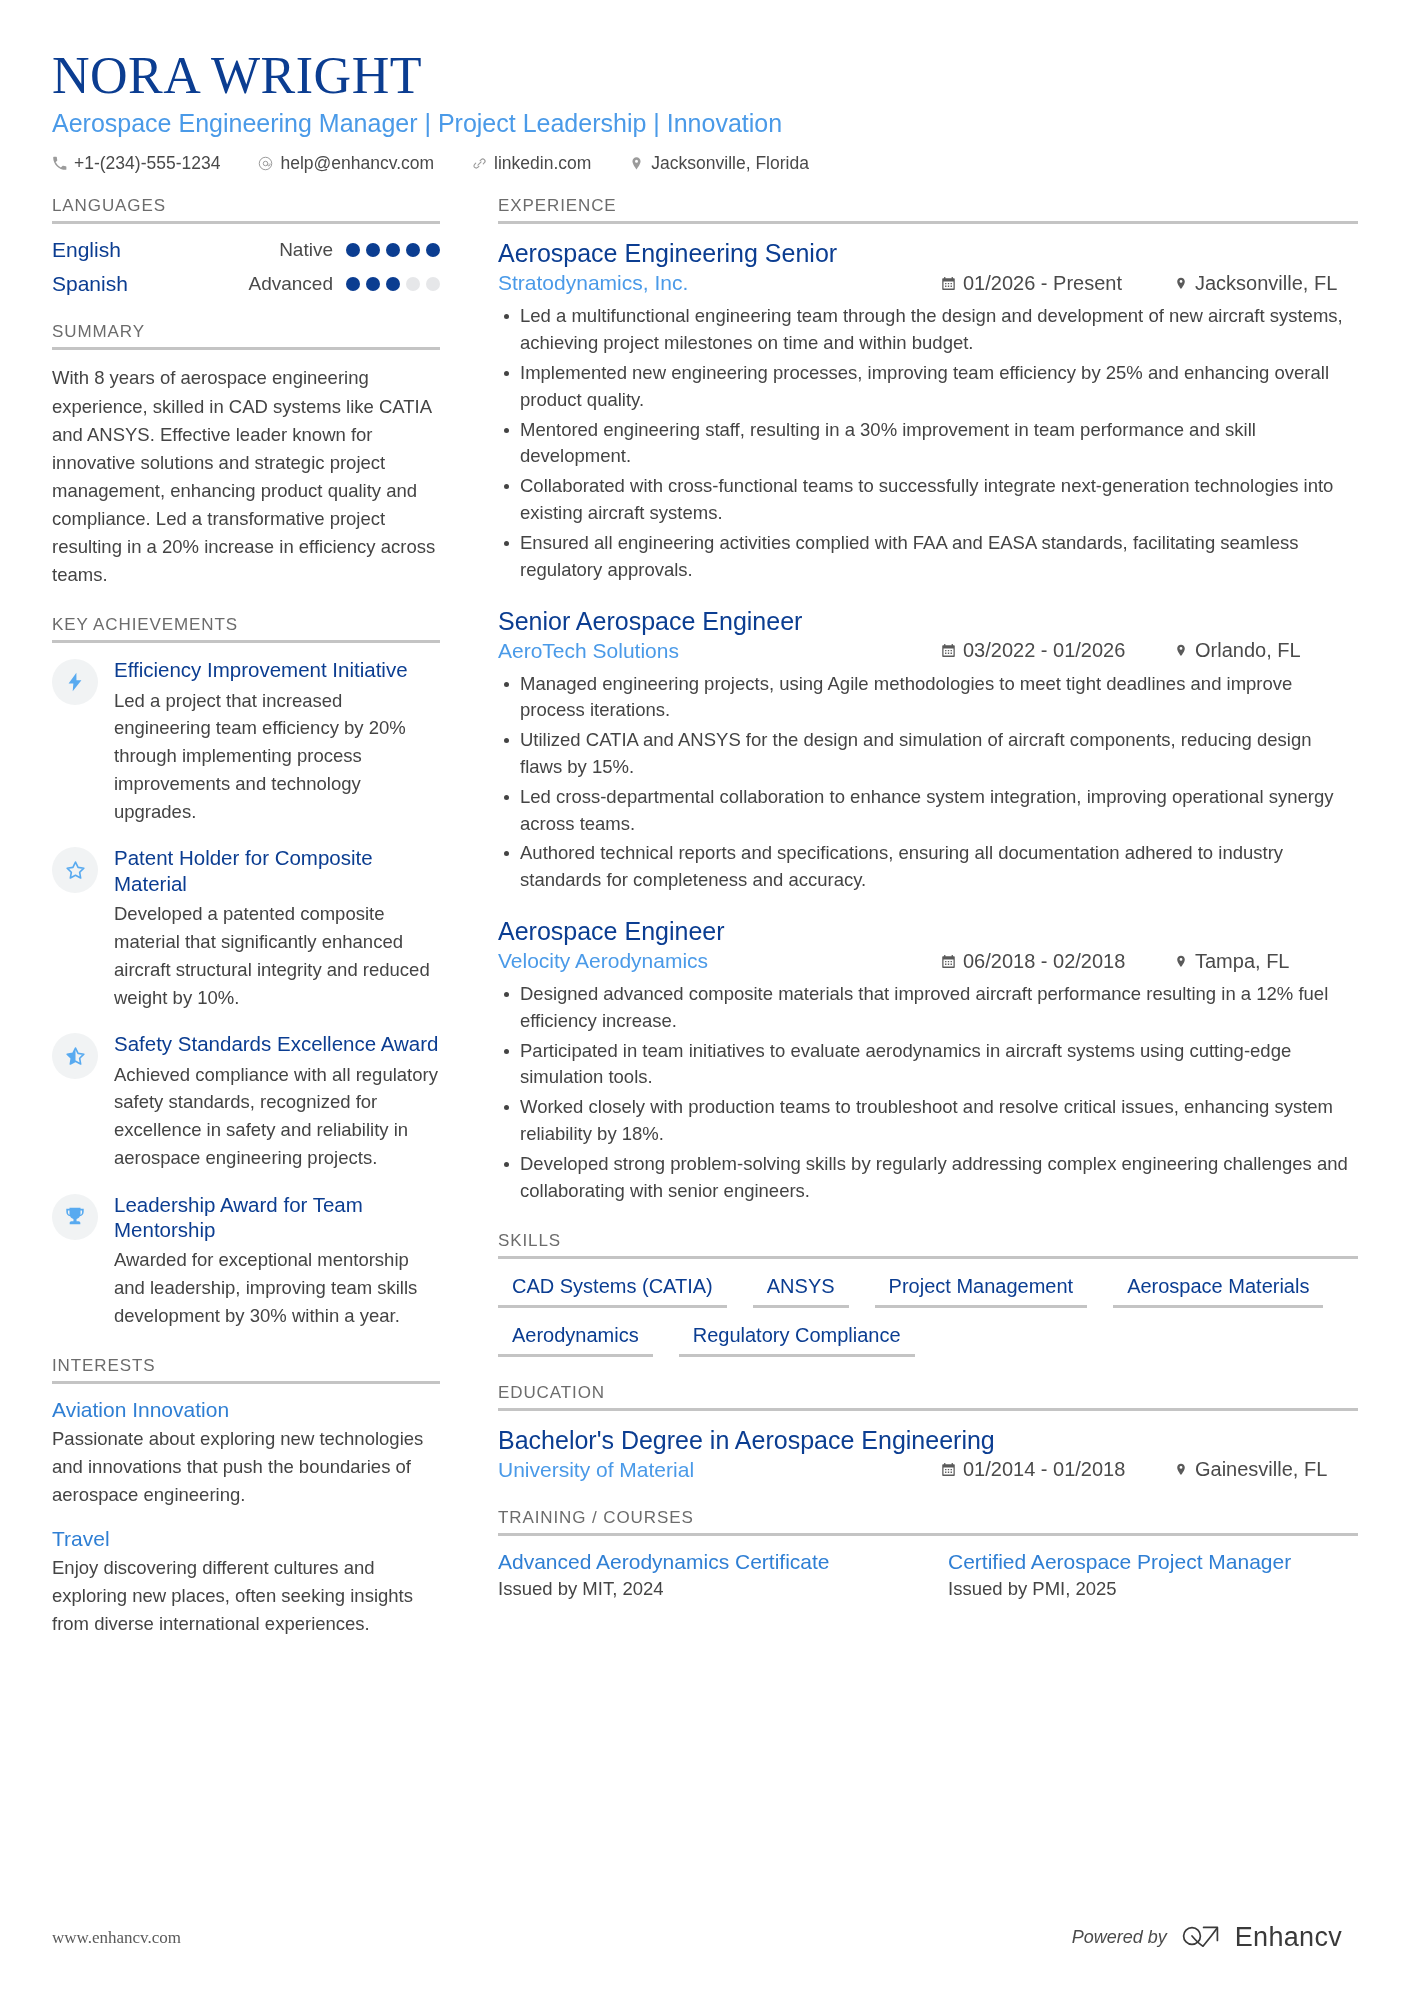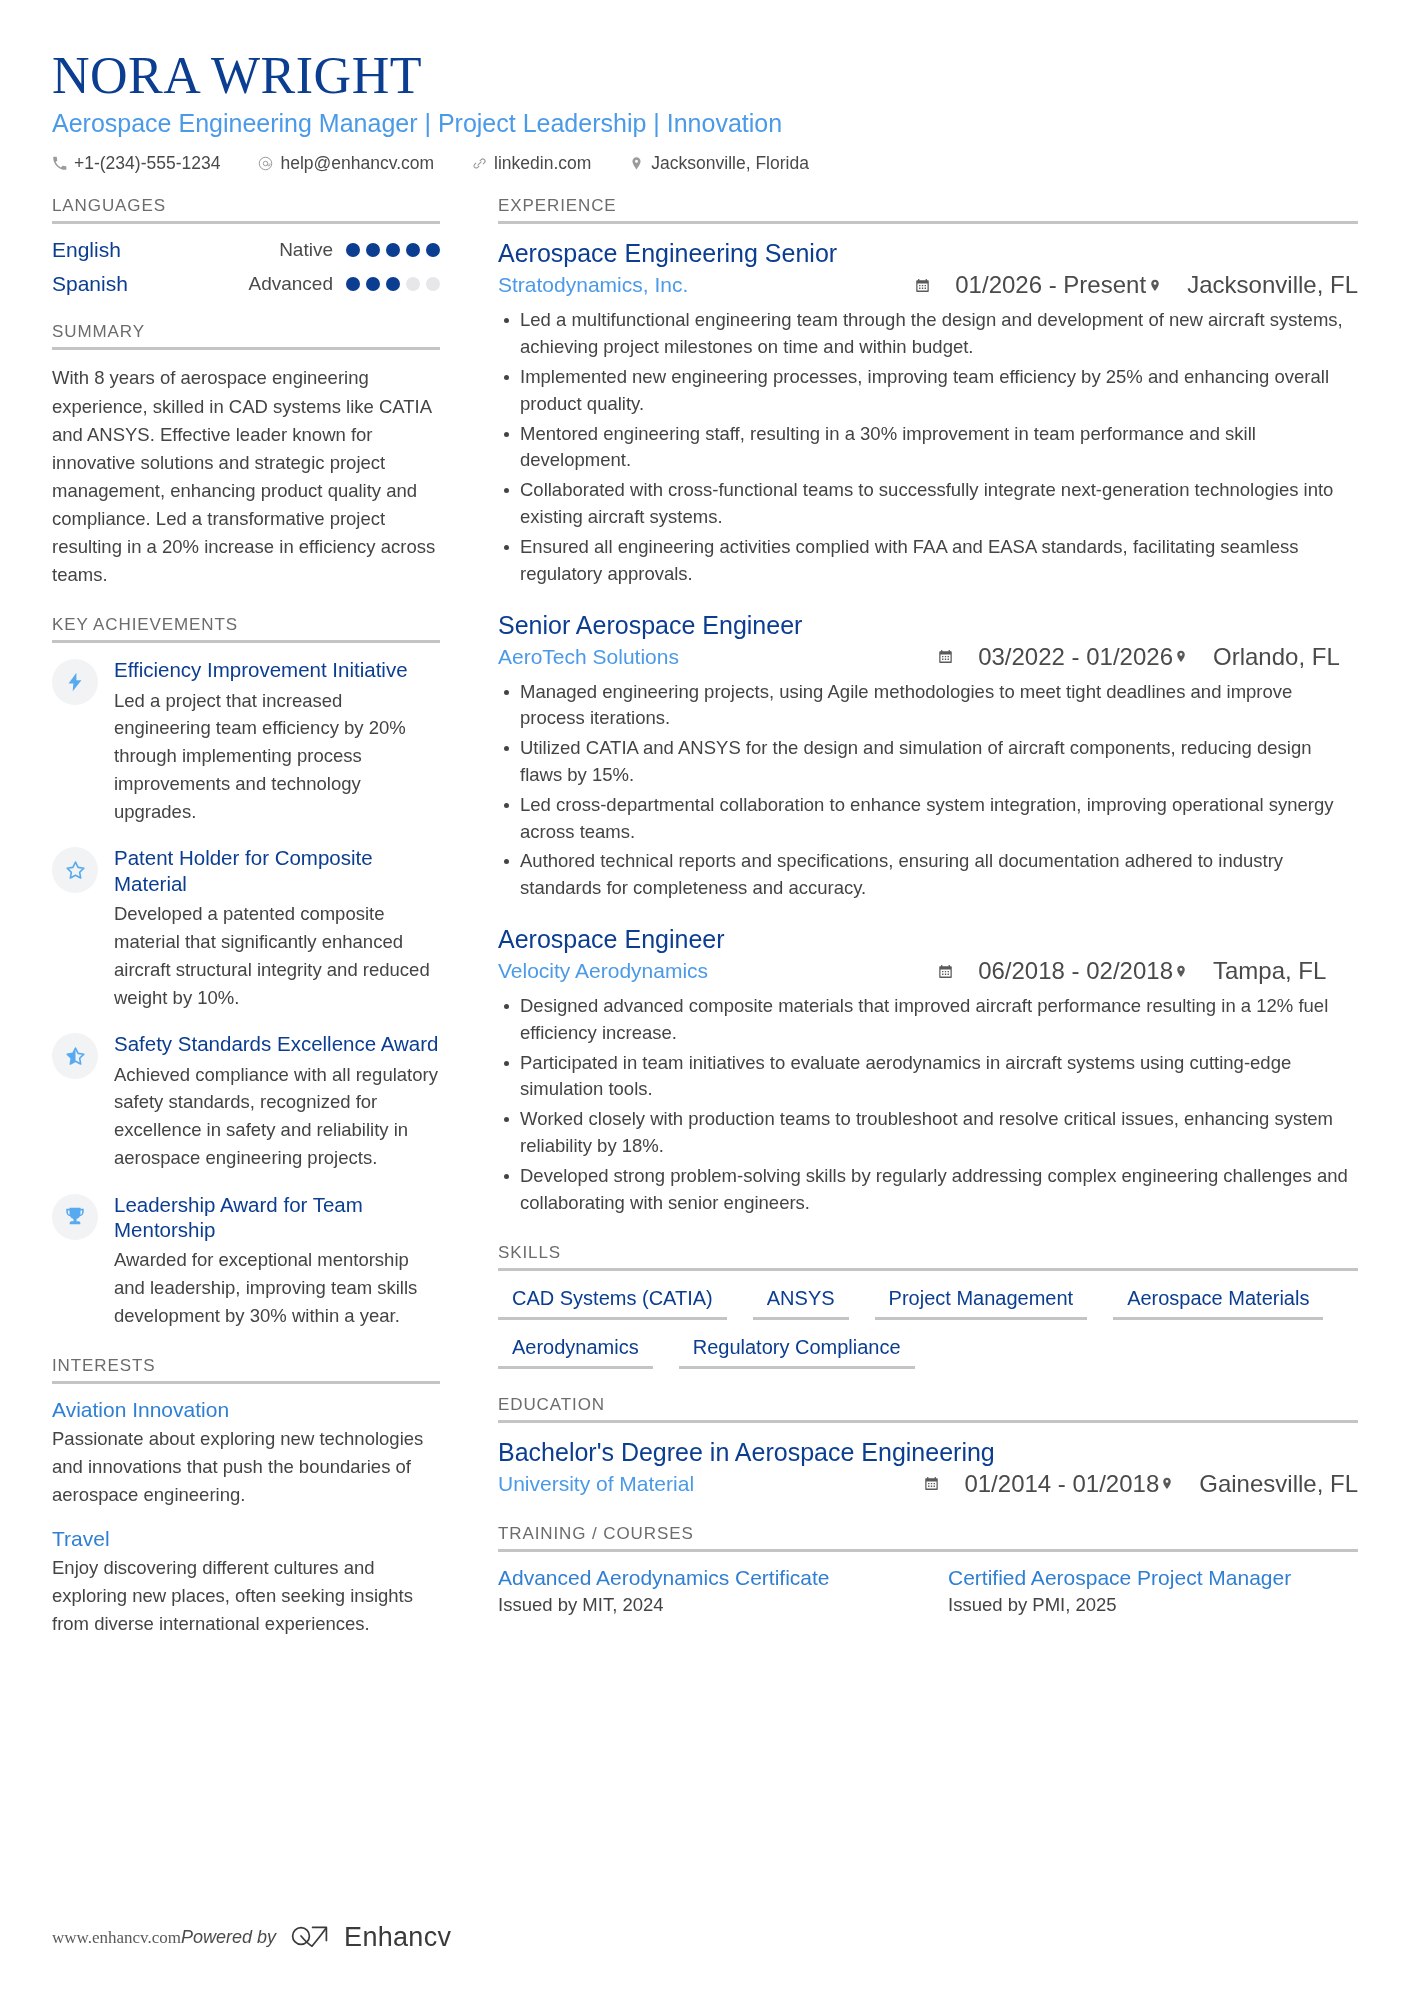--- a/index.html
+++ b/index.html
@@ -182,22 +182,22 @@
     margin-bottom: 8px;
   }
   .job-company {
     font-size: 21px;
     color: #4a9ae8;
     flex: 1 1 auto;
   }
   .meta-chip {
     display: flex;
     align-items: center;
-    gap: 25px;
-    font-size: 24px;
+    gap: 7px;
+    font-size: 20px;
     color: #4a4a4a;
     white-space: nowrap;
   }
   .meta-chip.date { flex: 0 0 auto; min-width: 232px; }
   .meta-chip.loc  { flex: 0 0 auto; min-width: 185px; }
   .m-ico {
     display: inline-flex;
     align-items: center;
     justify-content: center;
     width: 15px; height: 16px;
@@ -255,25 +255,25 @@
     margin-bottom: 4px;
   }
   .training-sub {
     font-size: 18.5px;
     color: #444;
   }
 
   
   .footer {
     position: absolute;
-    left: 52px; right: 40px;
+    left: 52px; right: 68px;
     bottom: 42px;
     display: flex;
     align-items: center;
-    justify-content: flex-start;
+    justify-content: space-between;
   }
   .footer-url {
     font-family: "Liberation Serif", serif;
     font-size: 17px;
     color: #5a5a5a;
   }
   .powered {
     display: flex;
     align-items: center;
     gap: 14px;

